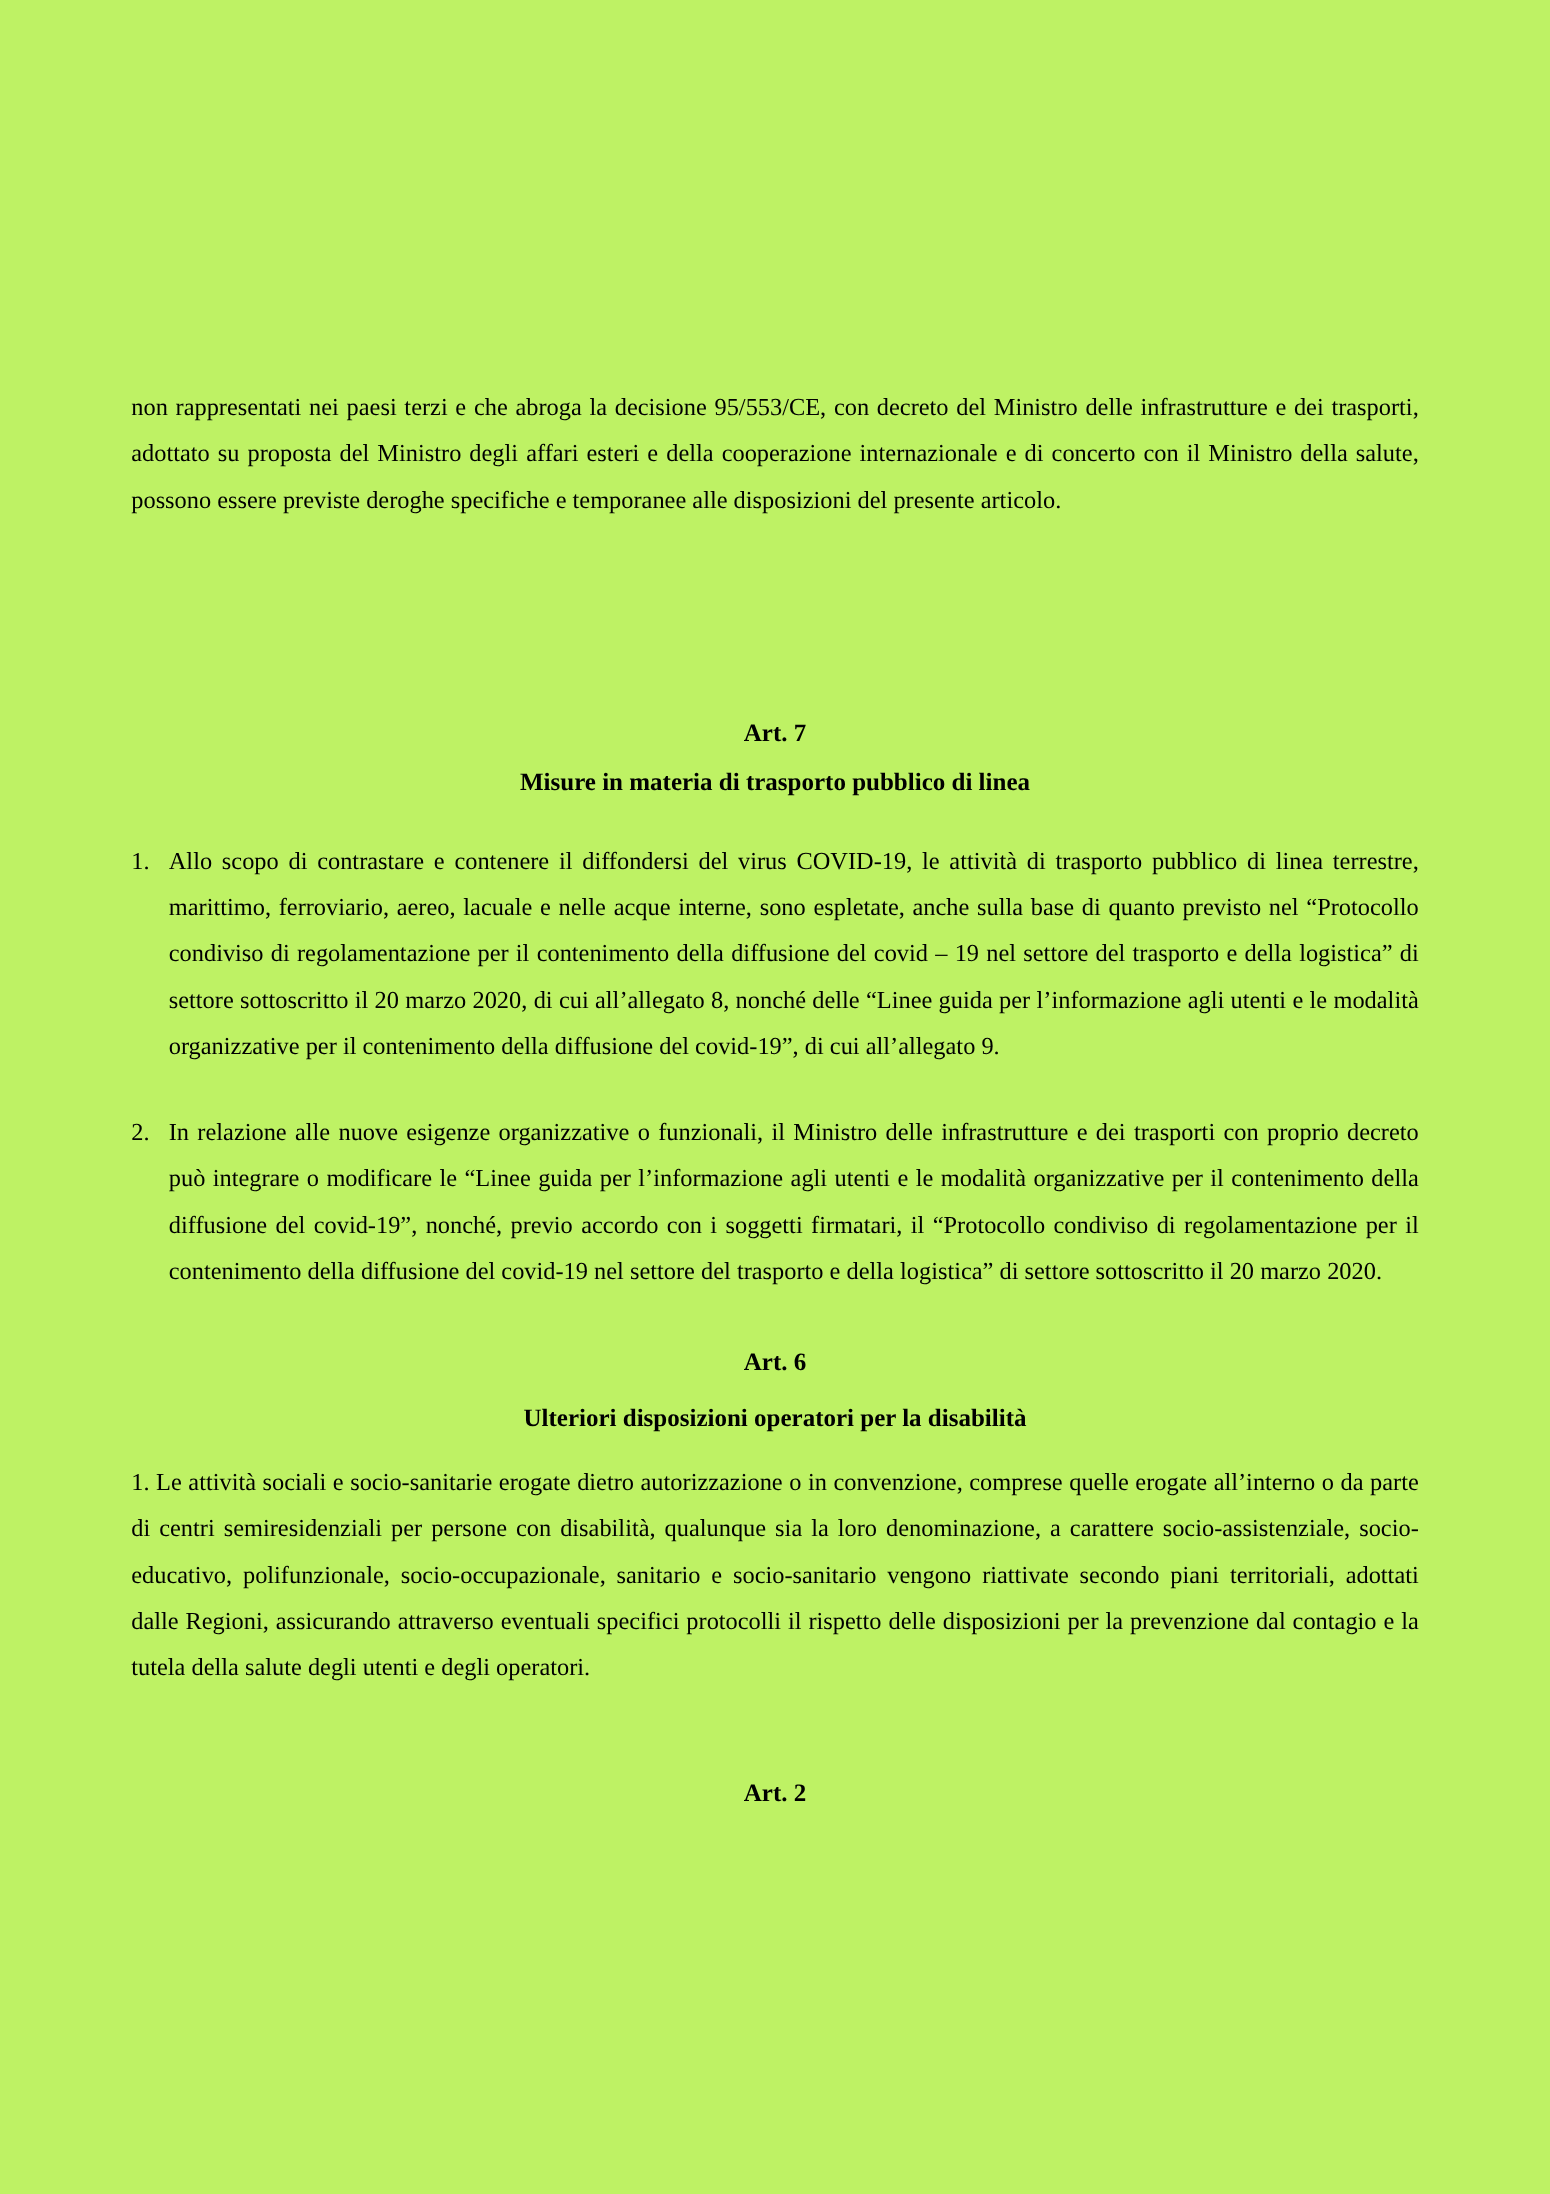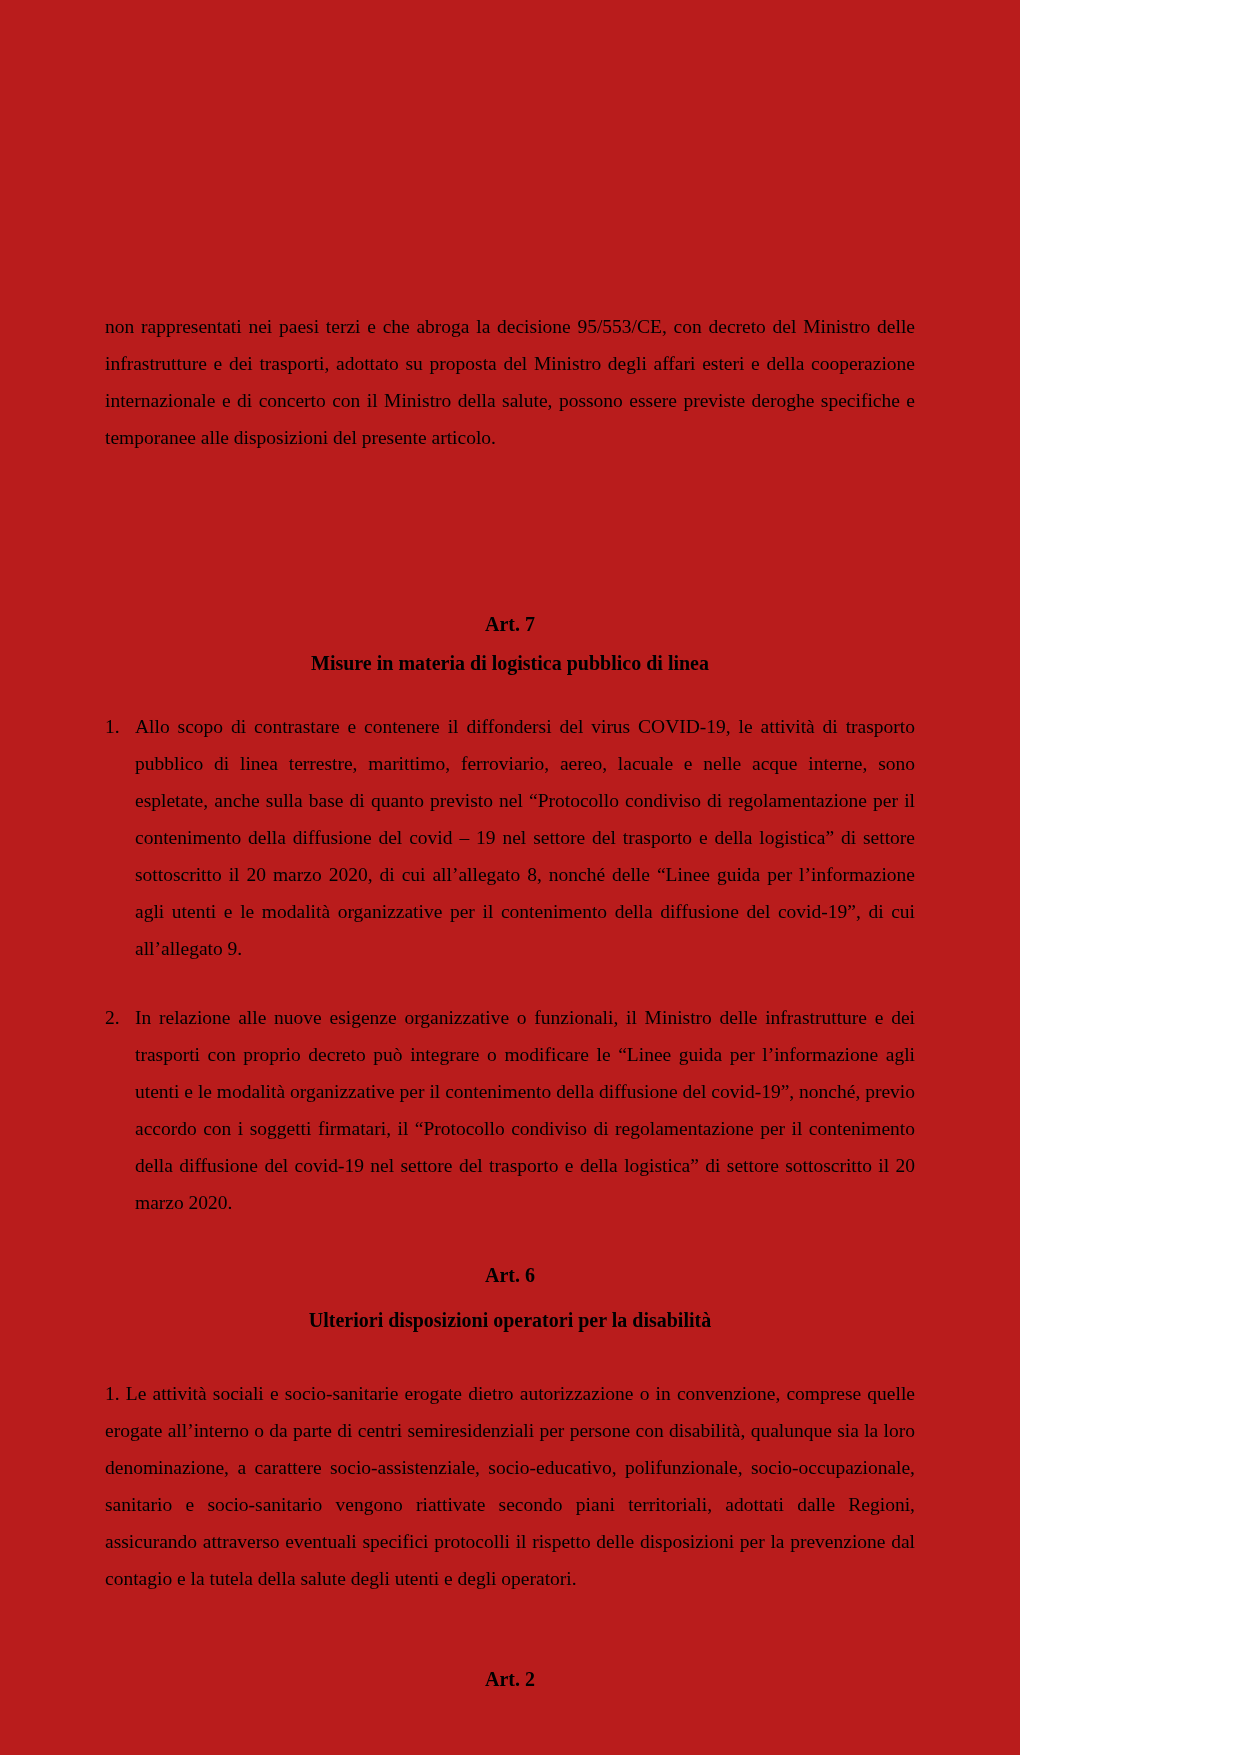--- a/index.html
+++ b/index.html
@@ -2,23 +2,23 @@
 <html><head>
 <meta charset="utf-8">
 <style>
   html, body {
     margin: 0;
     padding: 0;
     background: #ffffff;
   }
   .page {
     position: relative;
-    width: 1020px;
+    width: 1240px;
     height: 1755px;
-    background: #b91c1c;
+    background: #bef264;
     font-family: "Liberation Serif", "DejaVu Serif", serif;
     color: #000000;
     overflow: hidden;
     box-sizing: border-box;
     padding: 308px 105px 0 105px;
   }
   .body-text {
     font-size: 19.5px;
     line-height: 37px;
     text-align: justify;
@@ -45,33 +45,33 @@
     flex: 0 0 30px;
     font-size: 19.5px;
     line-height: 37px;
     text-align: left;
   }
   .item-text {
     flex: 1 1 auto;
   }
   .art8-heading { margin-top: 36px; }
   .art8-subtitle { margin-top: 8px; }
-  .art8-paragraph { margin-top: 36px; }
+  .art8-paragraph { margin-top: 14px; }
   .art9-heading { margin-top: 64px; }
 </style>
 </head>
 <body>
 
 <div class="page">
 
   <p class="body-text intro-paragraph">non rappresentati nei paesi terzi e che abroga la decisione 95/553/CE, con decreto del Ministro delle infrastrutture e dei trasporti, adottato su proposta del Ministro degli affari esteri e della cooperazione internazionale e di concerto con il Ministro della salute, possono essere previste deroghe specifiche e temporanee alle disposizioni del presente articolo.</p>
 
   <p class="article-heading art7-heading">Art. 7</p>
 
-  <p class="article-heading art7-subtitle">Misure in materia di logistica pubblico di linea</p>
+  <p class="article-heading art7-subtitle">Misure in materia di trasporto pubblico di linea</p>
 
   <div class="numbered-list">
 
     <div class="list-item">
       <span class="item-number">1.</span>
       <span class="body-text item-text">Allo scopo di contrastare e contenere il diffondersi del virus COVID-19, le attività di trasporto pubblico di linea terrestre, marittimo, ferroviario, aereo, lacuale e nelle acque interne, sono espletate, anche sulla base di quanto previsto nel “Protocollo condiviso di regolamentazione per il contenimento della diffusione del covid – 19 nel settore del trasporto e della logistica” di settore sottoscritto il 20 marzo 2020, di cui all’allegato 8, nonché delle “Linee guida per l’informazione agli utenti e le modalità organizzative per il contenimento della diffusione del covid-19”, di cui all’allegato 9.</span>
     </div>
 
     <div class="list-item">
       <span class="item-number">2.</span>

